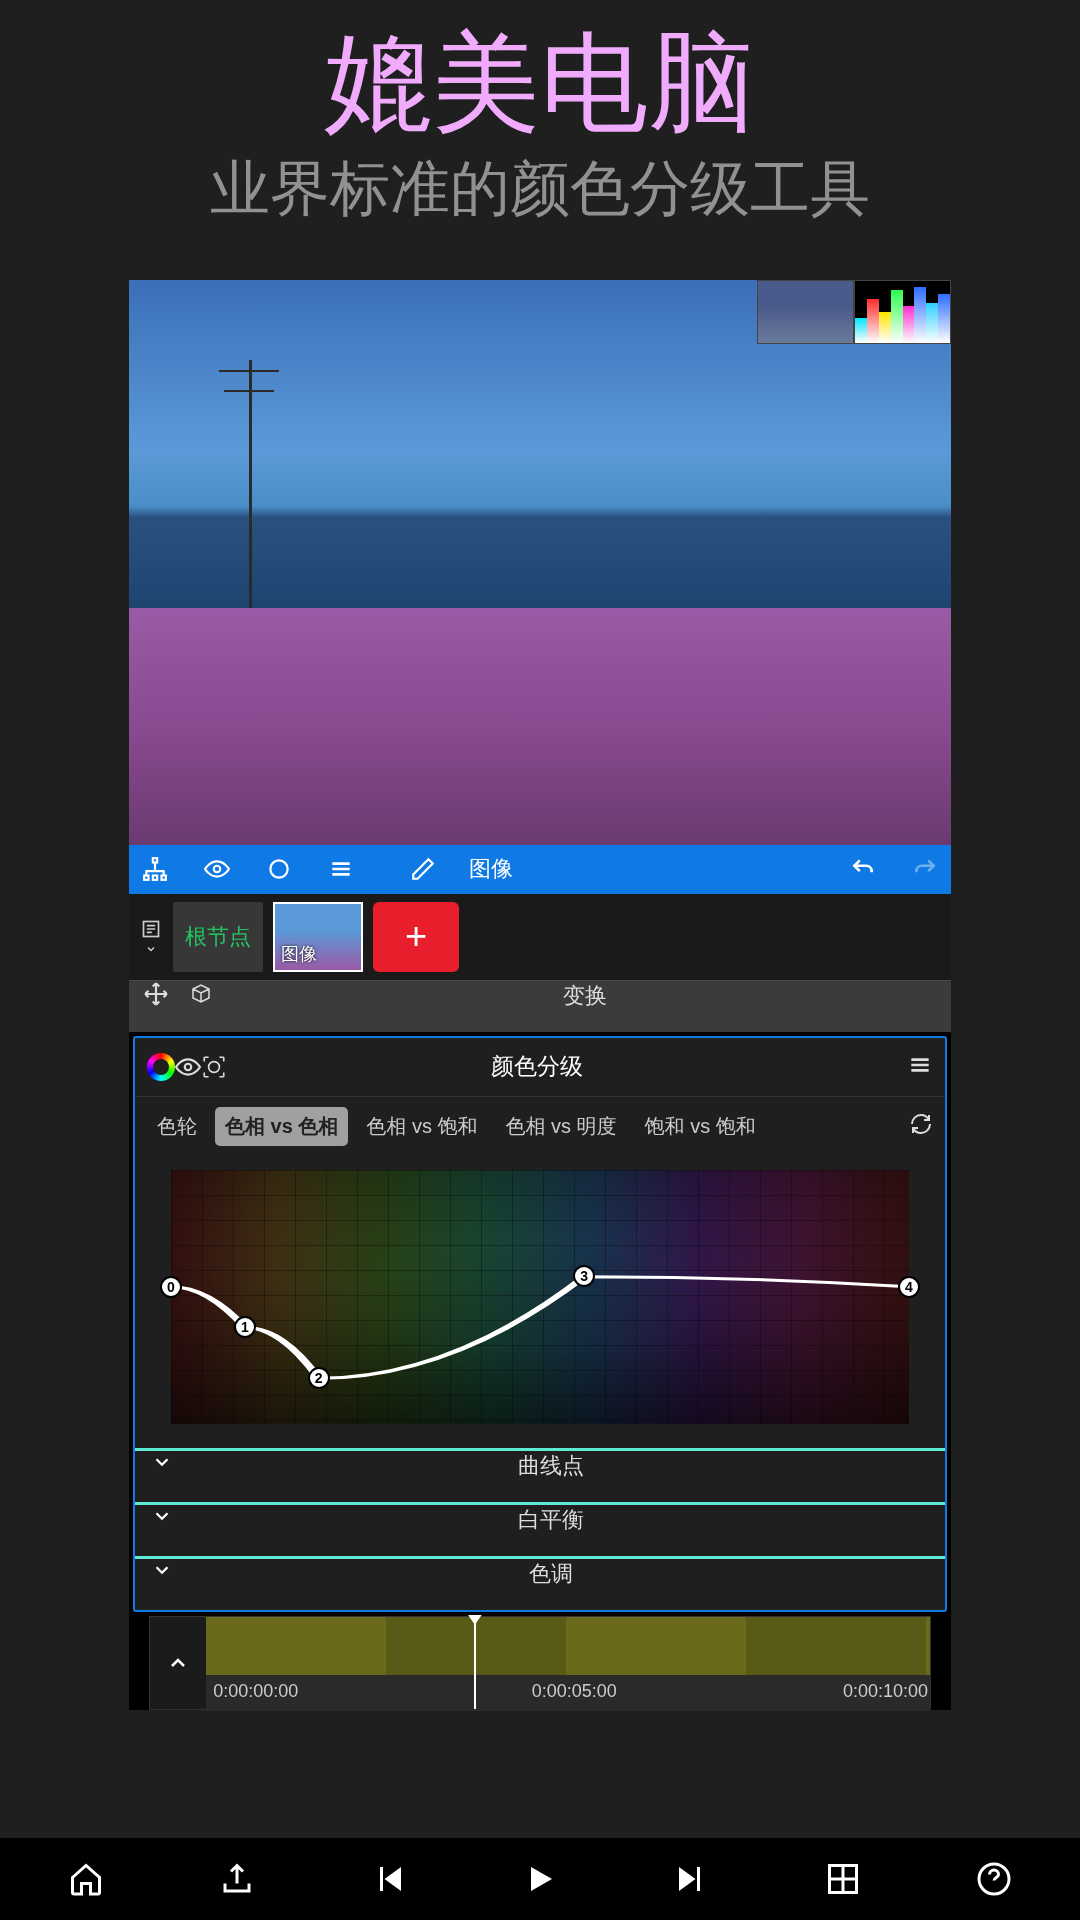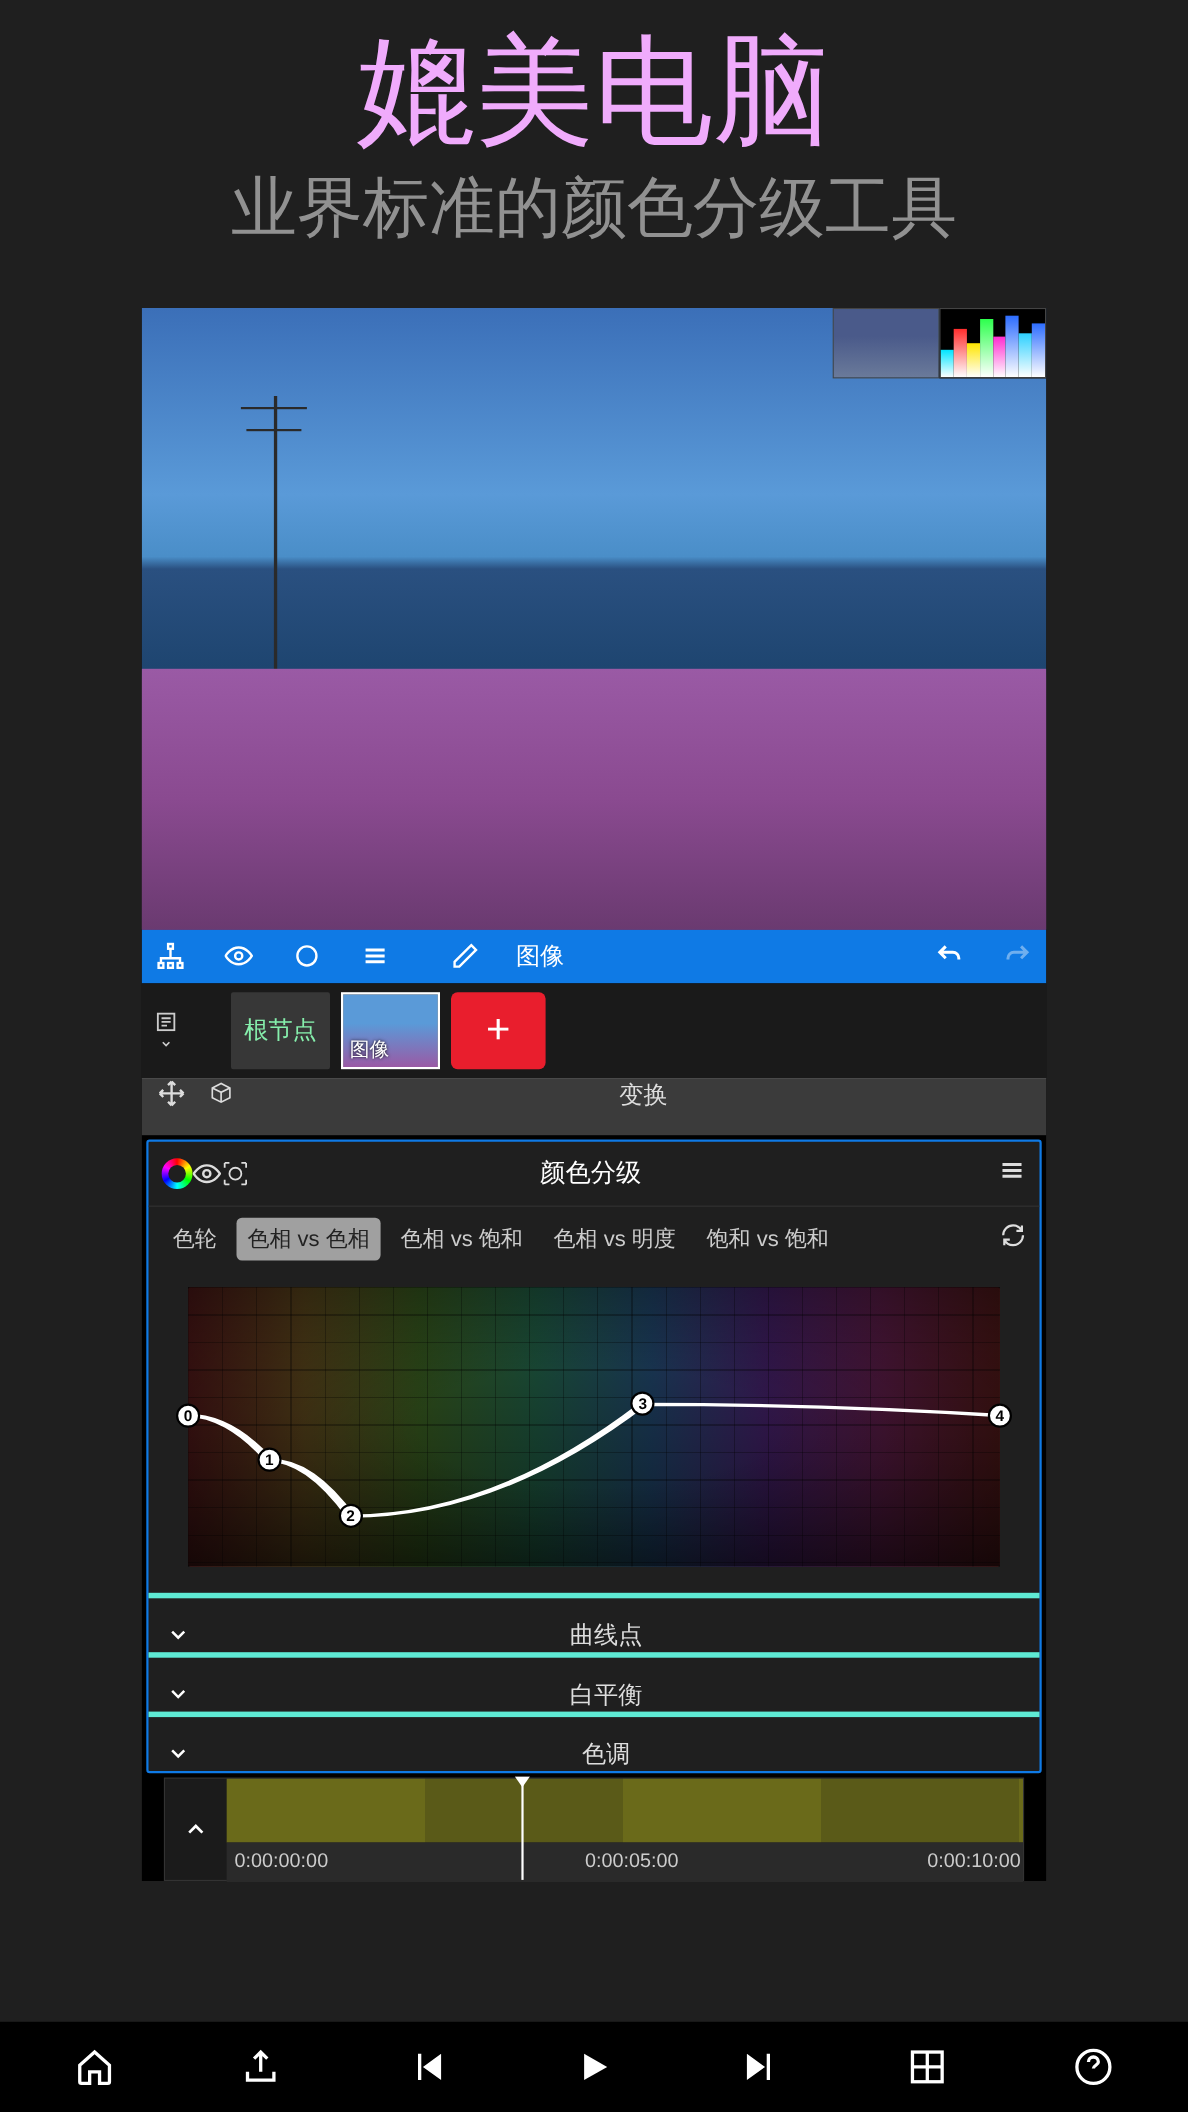--- a/index.html
+++ b/index.html
@@ -19,46 +19,46 @@
 .overlay-hist { background: #000; position: relative; overflow: hidden; }
 .hist-bars { position: absolute; inset: 0; display: flex; align-items: flex-end; }
 .hist-bar { flex: 1; }
 .toolbar-blue { background: #0f7ae5; height: 49px; display: flex; align-items: center; padding: 0 10px; gap: 30px; }
 .tb-icon { width: 32px; height: 32px; display: flex; align-items: center; justify-content: center; color: #fff; cursor: pointer; }
 .tb-icon svg { width: 26px; height: 26px; }
 .tb-spacer { flex: 1; }
 .tb-label { font-size: 22px; color: #fff; }
 .nodes-row { background: #1a1a1a; height: 86px; display: flex; align-items: center; padding: 0 10px; gap: 10px; }
 .node-menu { display: flex; flex-direction: column; align-items: center; gap: 4px; color: #bbb; cursor: pointer; }
-.node-tile { width: 90px; height: 70px; background: #373737; display: flex; align-items: center; justify-content: center; font-size: 22px; color: #86efac; border-radius: 2px; cursor: pointer; margin-left: 37px; }
+.node-tile { width: 90px; height: 70px; background: #373737; display: flex; align-items: center; justify-content: center; font-size: 22px; color: #22c55e; border-radius: 2px; cursor: pointer; }
 .node-tile-img { width: 90px; height: 70px; background: linear-gradient(to bottom, #5a9ad8 40%, #9a5aa5 100%); position: relative; display: flex; align-items: center; justify-content: center; border: 2px solid #fff; cursor: pointer; }
 .node-tile-img .badge { position: absolute; bottom: 4px; left: 6px; font-size: 18px; color: #fff; text-shadow: 0 0 3px #000; }
 .add-btn { width: 86px; height: 70px; background: #e91e2d; border-radius: 6px; display: flex; align-items: center; justify-content: center; color: #fff; font-size: 38px; cursor: pointer; }
 .transform-bar { background: #3b3b3b; height: 52px; display: flex; padding: 0 14px; gap: 20px; border-top: 1px solid #4a4a4a; }
 .tfm-icon { color: #ccc; cursor: pointer; }
 .tfm-label { flex: 1; text-align: center; font-size: 22px; color: #ddd; }
 .color-panel { margin: 4px 4px 0; background: #1f1f1f; border: 2px solid #0f7ae5; border-radius: 3px; }
 .cp-header { height: 58px; display: flex; align-items: center; padding: 0 12px; }
 .cp-ring { width: 28px; height: 28px; border-radius: 50%; background: conic-gradient(red,yellow,lime,cyan,blue,magenta,red); cursor: pointer; position: relative; }
 .cp-ring::after { content:''; position:absolute; inset:6px; background:#1f1f1f; border-radius:50%; }
 .cp-title { flex: 1; text-align: center; font-size: 23px; color: #fff; margin-left: -60px; }
 .cp-menu { color: #ddd; cursor: pointer; }
 .cp-tabs { display: flex; align-items: center; gap: 8px; padding: 10px 12px; font-size: 20px; color: #ccc; border-top: 1px solid #333; }
 .cp-tab { padding: 6px 10px; border-radius: 5px; cursor: pointer; white-space: nowrap; text-align: center; }
-.cp-tab.active { background: #a0a0a0; color: #222; font-weight: 400; }
+.cp-tab.active { background: #a0a0a0; color: #222; font-weight: 700; }
 .cp-tab-spacer { flex: 1; }
 .cp-refresh { color: #ccc; cursor: pointer; }
 .curve-area { padding: 14px 36px 24px; }
 .curve-canvas { position: relative; height: 254px; background: linear-gradient(to right, #8a2a2a, #8a6a2a, #4a7a2a, #2a7a5a, #2a5a8a, #5a2a8a, #8a2a6a, #8a2a2a); border-radius: 2px; }
 .curve-grid { position: absolute; inset: 0; }
 .curve-grid::before { content:''; position:absolute; inset:0; background-image: repeating-linear-gradient(to right, rgba(0,0,0,0.3) 0 1px, transparent 1px 31px), repeating-linear-gradient(to bottom, rgba(0,0,0,0.3) 0 1px, transparent 1px 25px); }
 .curve-dark { position:absolute; inset:0; background: radial-gradient(ellipse at center, transparent 30%, rgba(0,0,0,0.55) 100%), linear-gradient(to bottom, rgba(0,0,0,0.35), rgba(0,0,0,0.65)); }
 .curve-svg { position: absolute; inset: 0; width: 100%; height: 100%; }
 .curve-pt { position: absolute; width: 22px; height: 22px; background: #fff; border: 2px solid #000; border-radius: 50%; transform: translate(-50%, -50%); color:#000; font-size:14px; font-weight:700; display:flex; align-items:center; justify-content:center; }
-.cp-section { height: 54px; border-top: 5px solid #5eead4; display: flex; align-items: flex-end; padding: 0 16px; cursor: pointer; }
+.cp-section { height: 54px; border-top: 3px solid #5eead4; display: flex; align-items: flex-start; padding: 0 16px; cursor: pointer; }
 .cp-section-label { flex: 1; text-align: center; font-size: 22px; color: #ddd; }
 .chev { color: #fff; }
 .timeline { margin: 4px 20px 0; height: 94px; background: #1b1b1b; border: 1px solid #333; position: relative; display:flex; align-items:flex-start; }
 .tl-expand { width: 56px; height:100%; display:flex; align-items:center; justify-content:center; color:#fff; cursor:pointer; }
 .tl-track { flex:1; height:100%; position:relative; }
 .tl-clip { position:absolute; left:0; top:0; right:0; height:58px; background: repeating-linear-gradient(to right, #6a6a1a 0 180px, #5a5a18 180px 360px); }
 .tl-ruler { position:absolute; top:58px; left:0; right:0; height:36px; background:#2a2a2a; }
 .tl-tick { position:absolute; top:6px; font-size:18px; color:#ccc; }
 .tl-playhead { position:absolute; top:0; bottom:0; width:2px; background:#fff; }
 .tl-playhead::before { content:''; position:absolute; top:-2px; left:-6px; width:14px; height:10px; background:#fff; clip-path: polygon(0 0,100% 0,50% 100%); }

